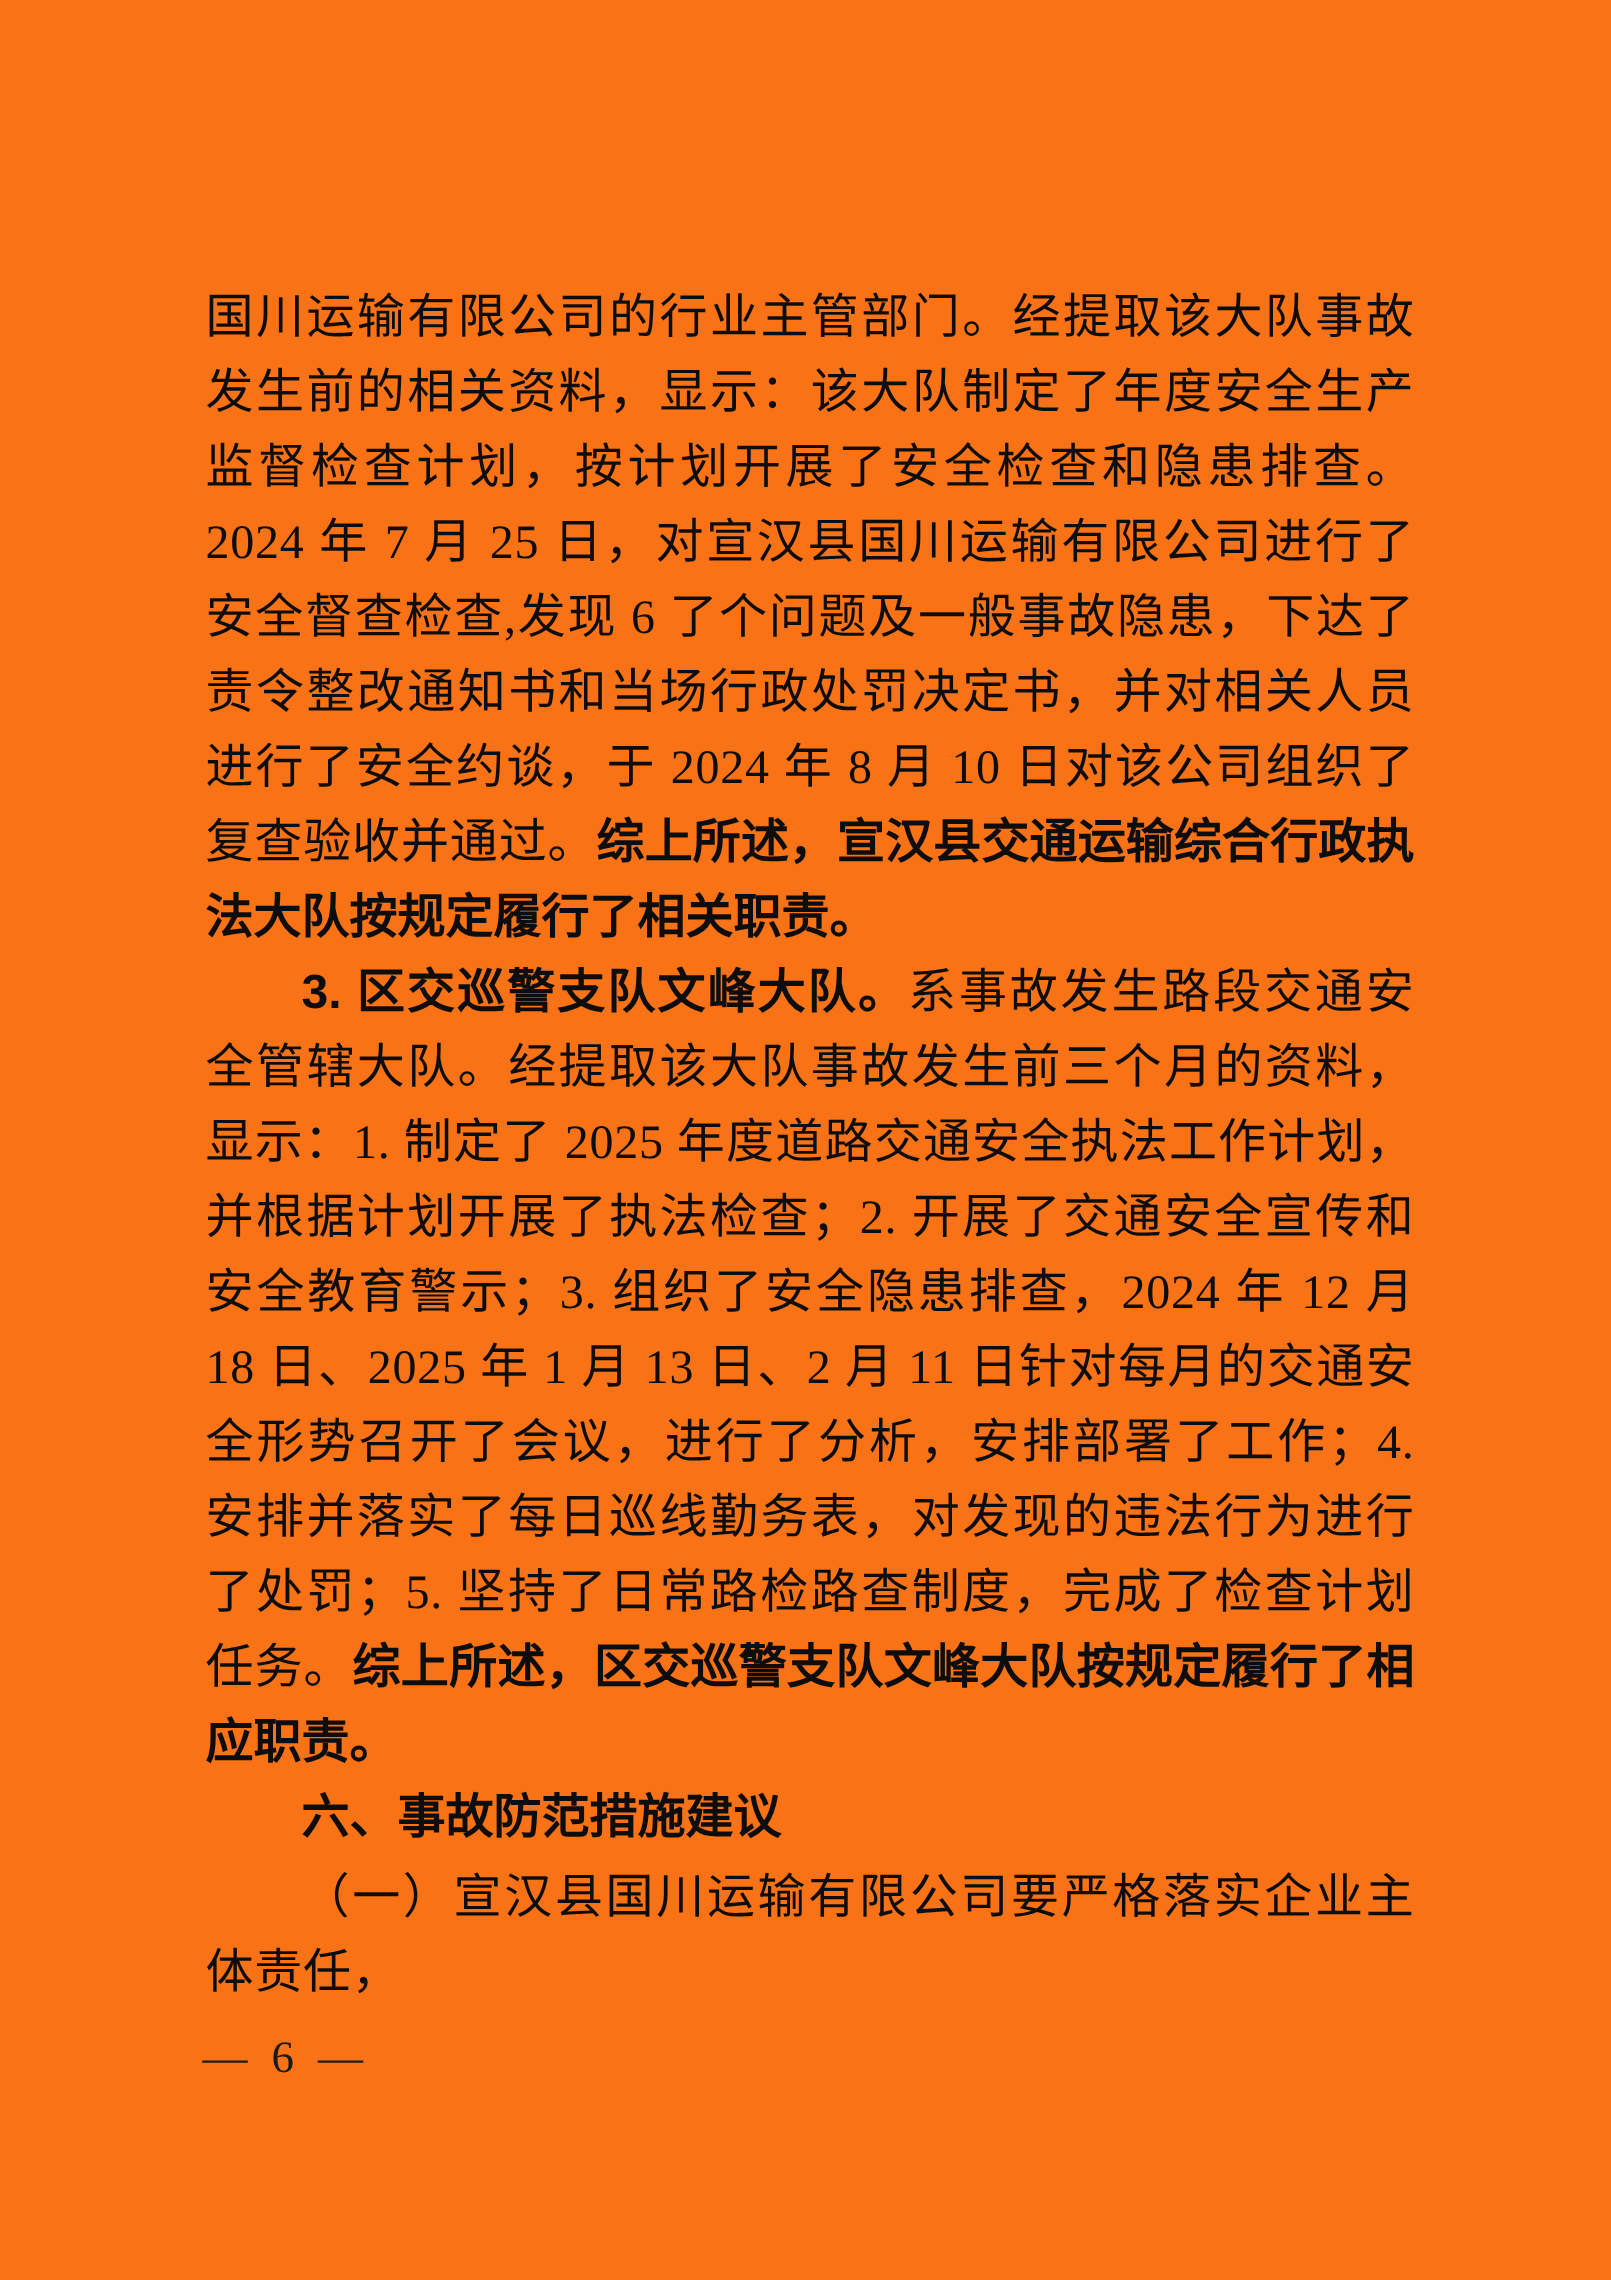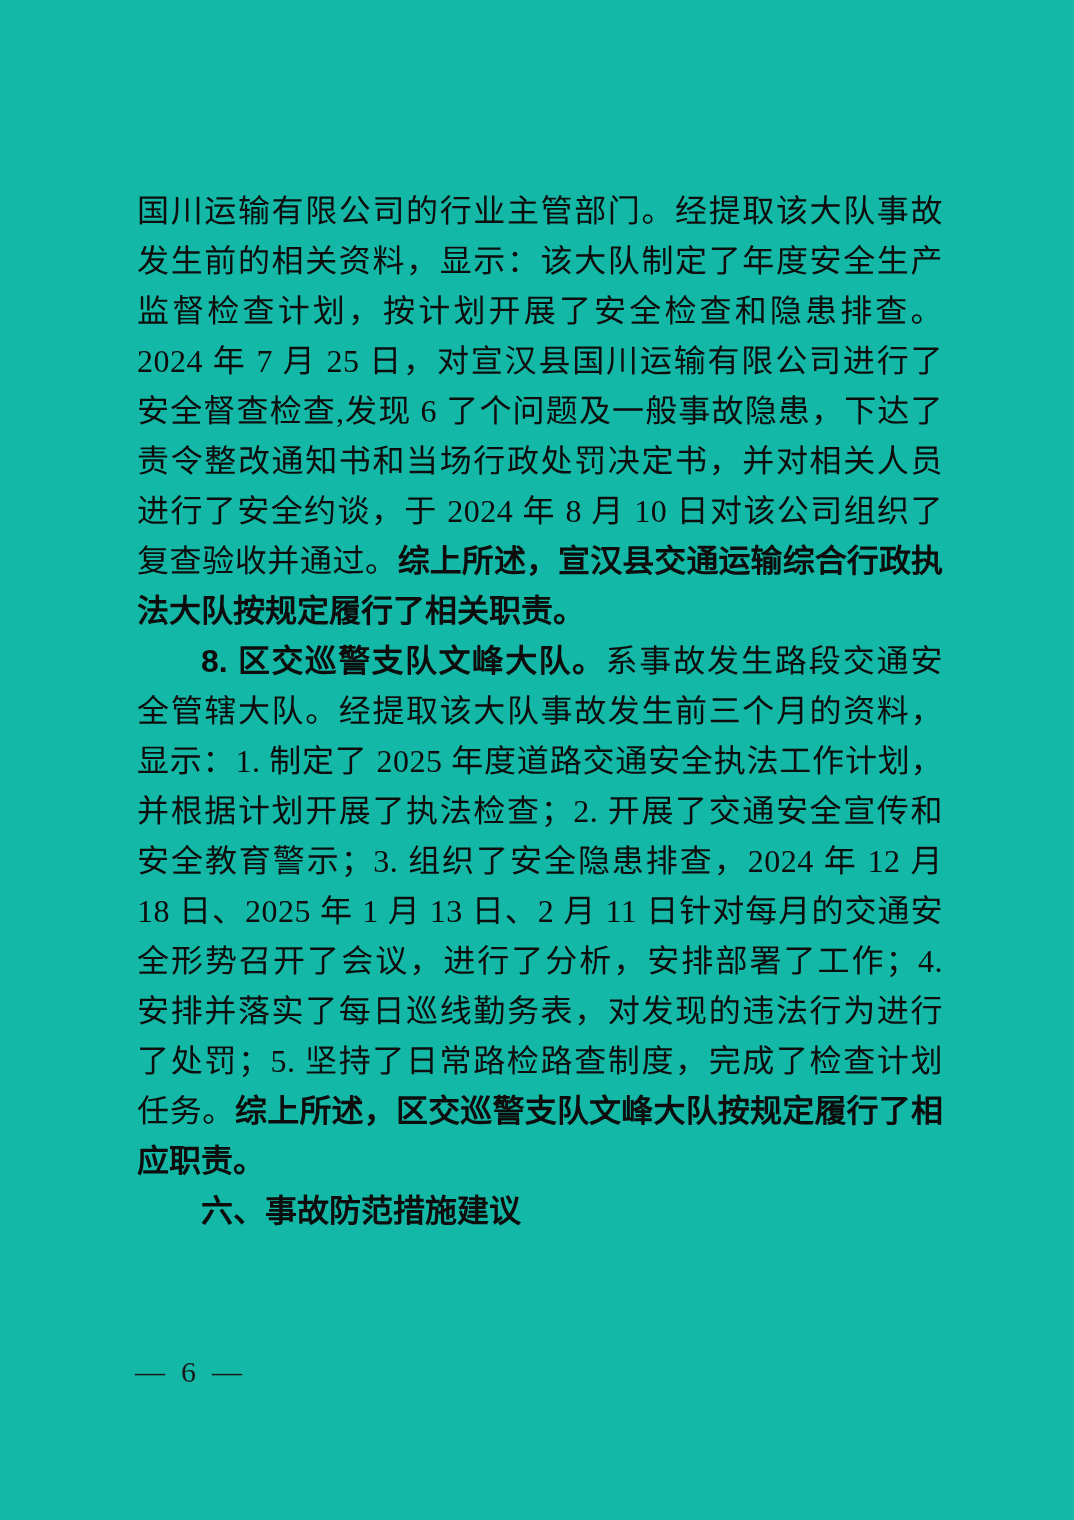--- a/index.html
+++ b/index.html
@@ -4,21 +4,21 @@
 <style>
   html, body {
     margin: 0;
     padding: 0;
     background: #ffffff;
   }
   .page {
     position: relative;
     width: 1074px;
     height: 1520px;
-    background: #14b8a6;
+    background: #f97316;
     overflow: hidden;
     font-family: "Liberation Serif", "DejaVu Serif", serif;
     color: #0d0d0d;
   }
   .doc-body {
     position: absolute;
     left: 137px;
     top: 186px;
     width: 806px;
     font-size: 32px;
@@ -61,22 +61,23 @@
     letter-spacing: 0;
   }
 </style>
 </head>
 <body>
 
 <div class="page">
 
   <div class="doc-body">
       <p class="para"><span class="run">国川运输有限公司的行业主管部门。经提取该大队事故发生前的相关资料，显示：该大队制定了年度安全生产监督检查计划，按计划开展了安全检查和隐患排查。2024 年 7 月 25 日，对宣汉县国川运输有限公司进行了安全督查检查,发现 6 了个问题及一般事故隐患，下达了责令整改通知书和当场行政处罚决定书，并对相关人员进行了安全约谈，于 2024 年 8 月 10 日对该公司组织了复查验收并通过。</span><span class="run bold">综上所述，宣汉县交通运输综合行政执法大队按规定履行了相关职责。</span></p>
-      <p class="para indent"><span class="run bold">8. 区交巡警支队文峰大队。</span><span class="run">系事故发生路段交通安全管辖大队。经提取该大队事故发生前三个月的资料，显示：1. 制定了 2025 年度道路交通安全执法工作计划，并根据计划开展了执法检查；2. 开展了交通安全宣传和安全教育警示；3. 组织了安全隐患排查，2024 年 12 月 18 日、2025 年 1 月 13 日、2 月 11 日针对每月的交通安全形势召开了会议，进行了分析，安排部署了工作；4. 安排并落实了每日巡线勤务表，对发现的违法行为进行了处罚；5. 坚持了日常路检路查制度，完成了检查计划任务。</span><span class="run bold">综上所述，区交巡警支队文峰大队按规定履行了相应职责。</span></p>
+      <p class="para indent"><span class="run bold">3. 区交巡警支队文峰大队。</span><span class="run">系事故发生路段交通安全管辖大队。经提取该大队事故发生前三个月的资料，显示：1. 制定了 2025 年度道路交通安全执法工作计划，并根据计划开展了执法检查；2. 开展了交通安全宣传和安全教育警示；3. 组织了安全隐患排查，2024 年 12 月 18 日、2025 年 1 月 13 日、2 月 11 日针对每月的交通安全形势召开了会议，进行了分析，安排部署了工作；4. 安排并落实了每日巡线勤务表，对发现的违法行为进行了处罚；5. 坚持了日常路检路查制度，完成了检查计划任务。</span><span class="run bold">综上所述，区交巡警支队文峰大队按规定履行了相应职责。</span></p>
       <p class="para indent heading"><span class="run bold">六、事故防范措施建议</span></p>
+      <p class="para indent"><span class="run">（一）宣汉县国川运输有限公司要严格落实企业主体责任，</span></p>
     </div>
 
   <div class="footer">
     <span class="dash">—</span>
     <span class="num">6</span>
     <span class="dash">—</span>
   </div>
 
 </div>
 

